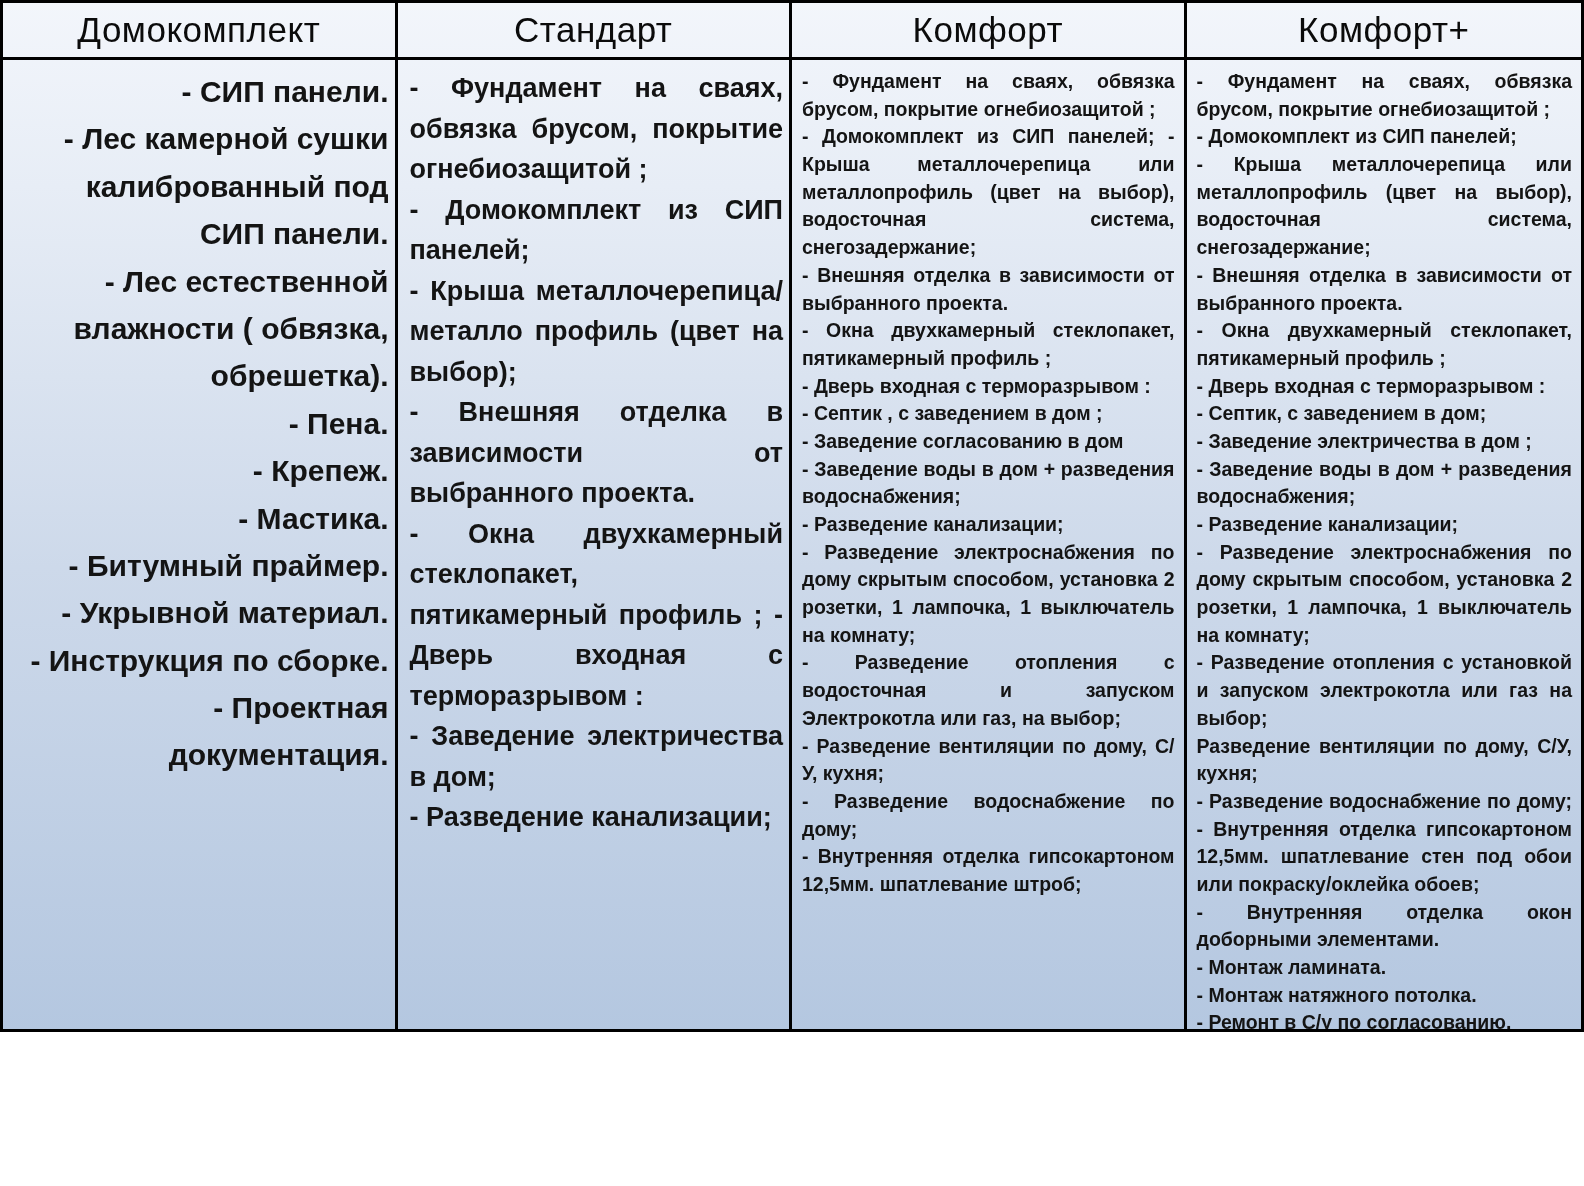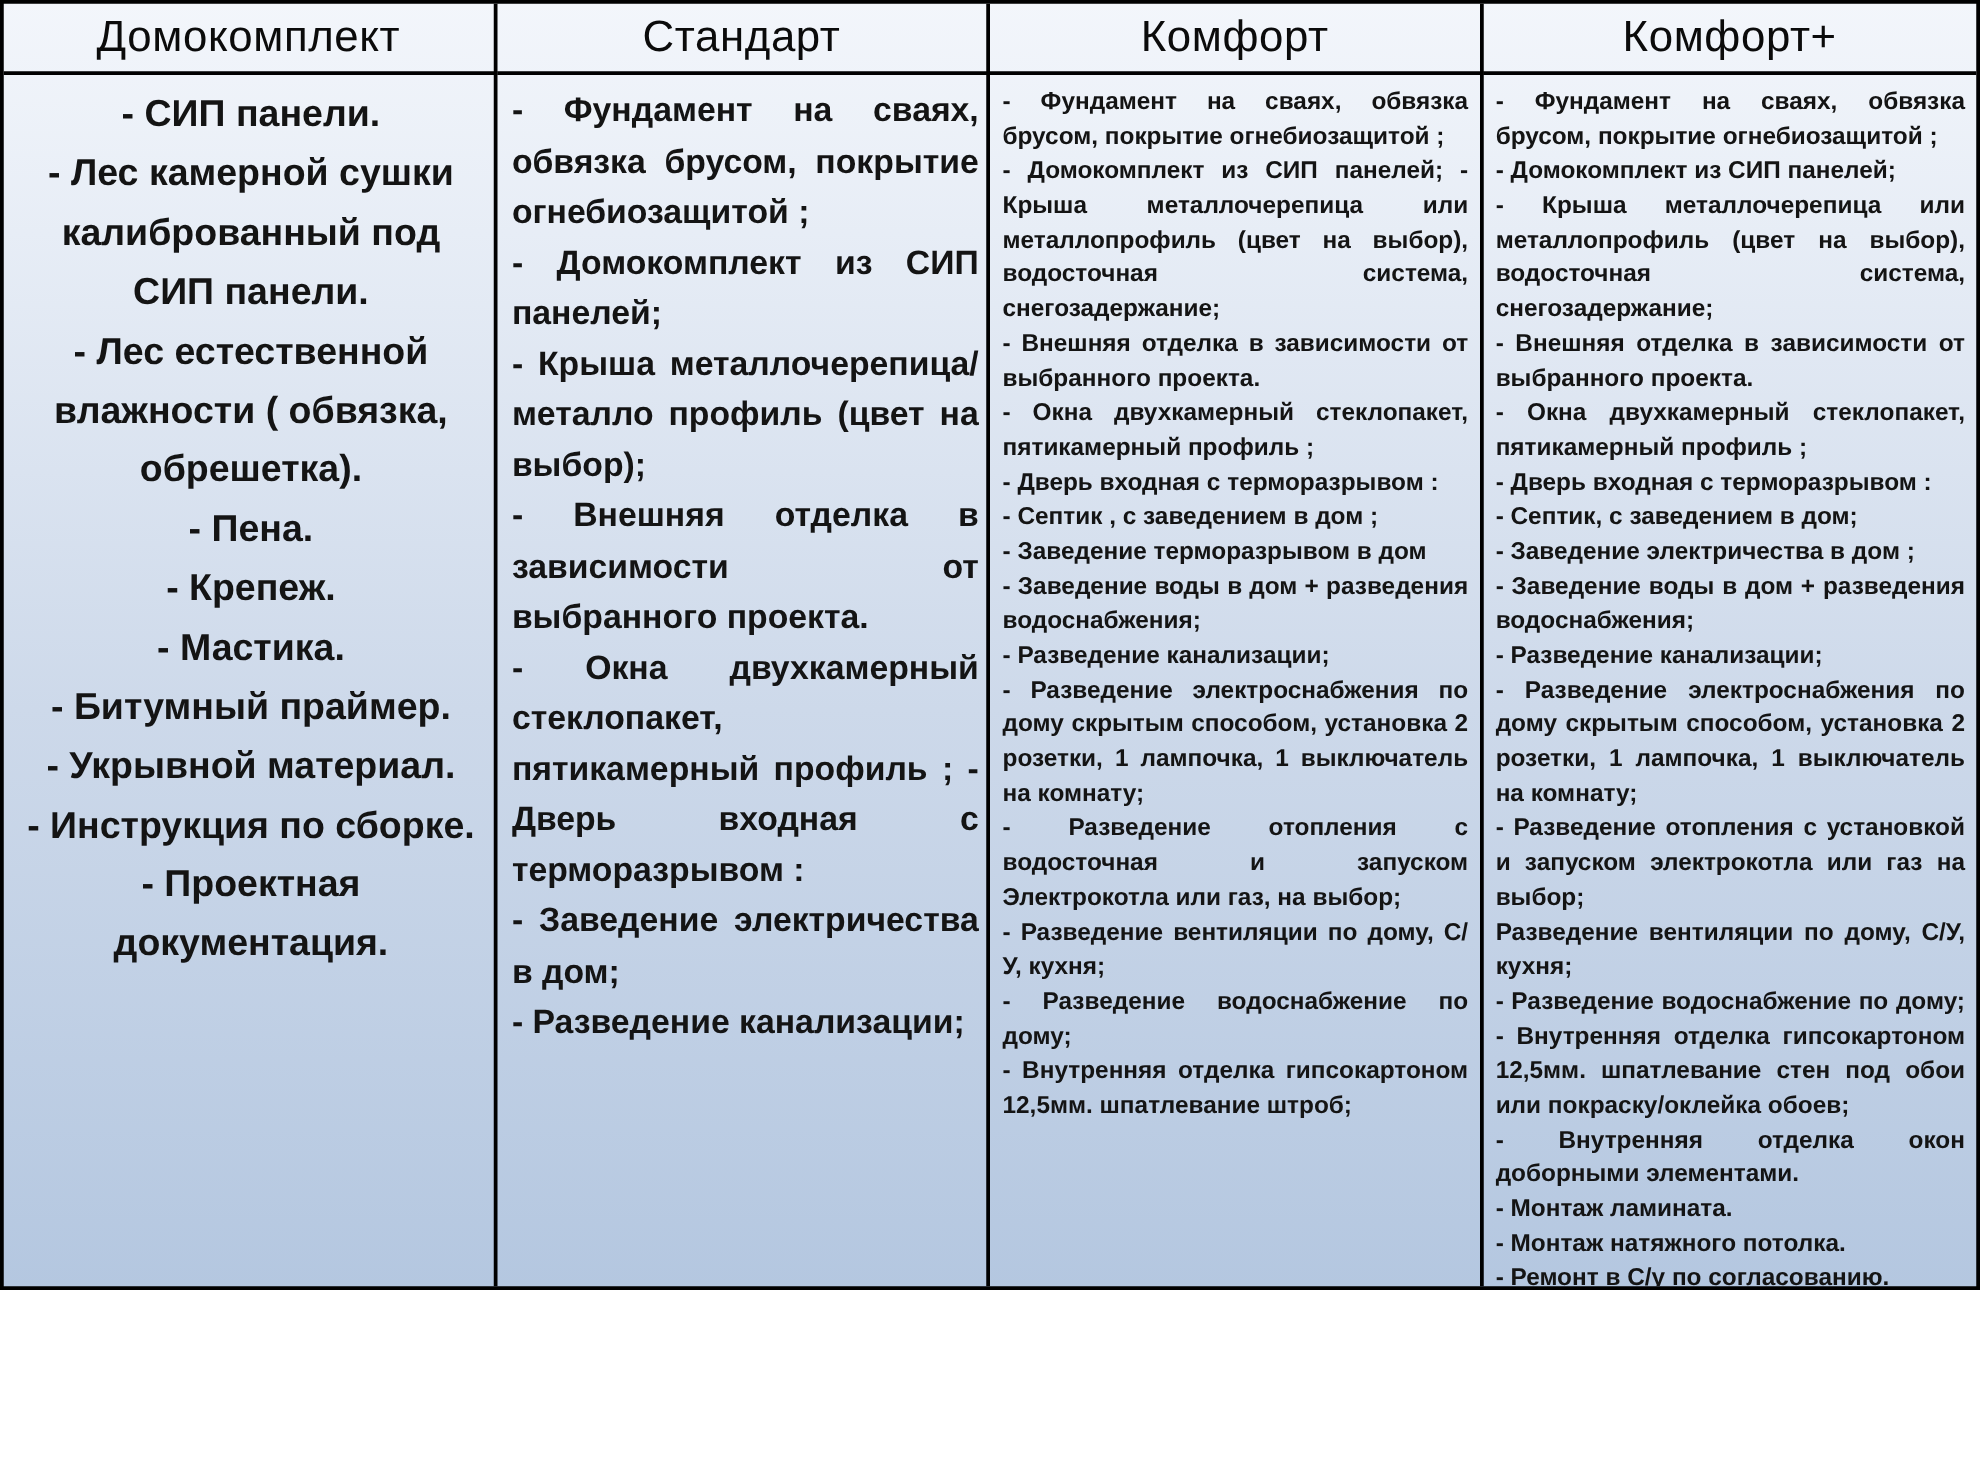--- a/index.html
+++ b/index.html
@@ -41,21 +41,21 @@
     letter-spacing: 0.5px;
     color: #0b0b0b;
   }
   .bcell {
     font-weight: 600;
     color: #141414;
   }
   .col-1 {
     font-size: 30px;
     line-height: 1.58;
-    text-align: center;
+    text-align: right;
     padding: 8px 6px 0 10px;
   }
   .col-2 {
     font-size: 27px;
     line-height: 1.5;
     text-align: justify;
     padding: 8px 6px 0 12px;
   }
   .col-3, .col-4 {
     font-size: 19.5px;
@@ -105,21 +105,21 @@
         <div class="item">- Заведение электричества в дом;</div>
         <div class="item">- Разведение канализации;</div>
       </div>
     <div class="bcell col-3">
         <div class="item">- Фундамент на сваях, обвязка брусом, покрытие огнебиозащитой ;</div>
         <div class="item">- Домокомплект из СИП панелей; - Крыша металлочерепица или металлопрофиль (цвет на выбор), водосточная система, снегозадержание;</div>
         <div class="item">- Внешняя отделка в зависимости от выбранного проекта.</div>
         <div class="item">- Окна двухкамерный стеклопакет, пятикамерный профиль ;</div>
         <div class="item">- Дверь входная с терморазрывом :</div>
         <div class="item">- Септик , с заведением в дом ;</div>
-        <div class="item">- Заведение терморазрывом в дом</div>
+        <div class="item">- Заведение согласованию в дом</div>
         <div class="item">- Заведение воды в дом + разведения водоснабжения;</div>
         <div class="item">- Разведение канализации;</div>
         <div class="item">- Разведение электроснабжения по дому скрытым способом, установка 2 розетки, 1 лампочка, 1 выключатель на комнату;</div>
         <div class="item">- Разведение отопления с водосточная и запуском Электрокотла или газ, на выбор;</div>
         <div class="item">- Разведение вентиляции по дому, С/У, кухня;</div>
         <div class="item">- Разведение водоснабжение по дому;</div>
         <div class="item">- Внутренняя отделка гипсокартоном 12,5мм. шпатлевание штроб;</div>
       </div>
     <div class="bcell col-4">
         <div class="item">- Фундамент на сваях, обвязка брусом, покрытие огнебиозащитой ;</div>

